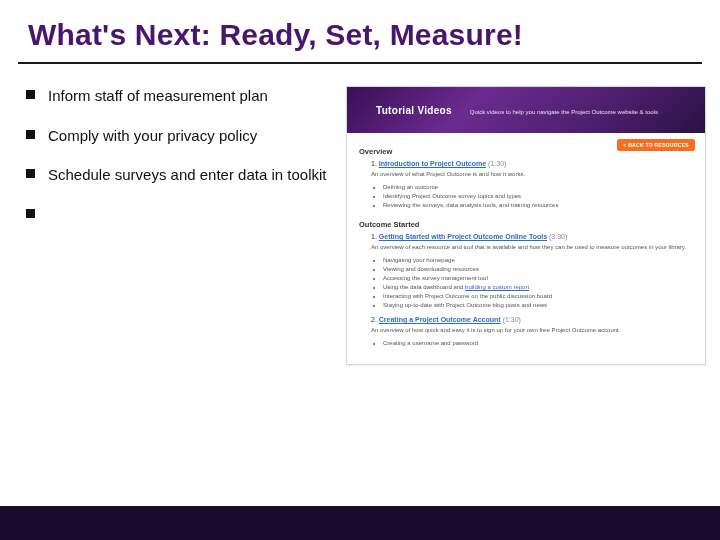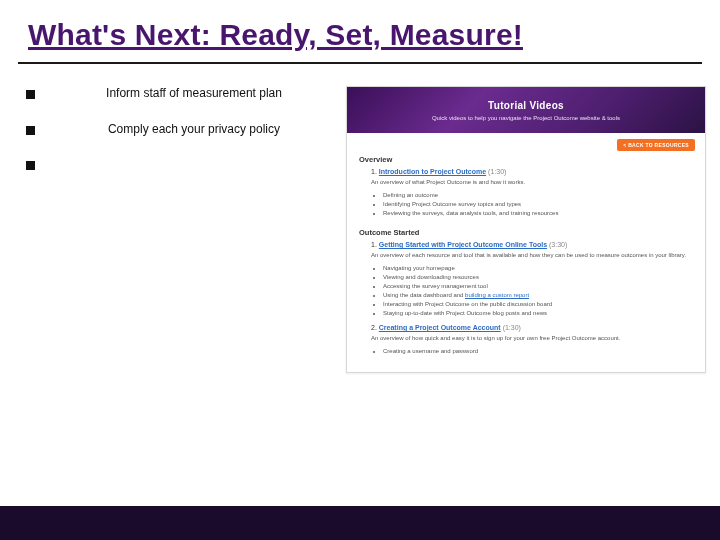--- a/index.html
+++ b/index.html
@@ -1,30 +1,30 @@
 <!DOCTYPE html>
 <html><head>
 <meta charset="utf-8">
 <style>
   * { box-sizing: border-box; margin: 0; padding: 0; }
   html, body { width: 720px; height: 540px; font-family: Arial, Helvetica, sans-serif; background: #fff; overflow: hidden; }
   .slide { width: 720px; height: 540px; position: relative; background: #fff; }
   .title-wrap { padding: 18px 28px 6px 28px; }
-  .title { color: #49166d; font-size: 30px; font-weight: bold; letter-spacing: 0.2px; text-decoration: underline; }
+  .title { color: #49166d; font-size: 30px; font-weight: bold; letter-spacing: 0.2px; }
   .rule { height: 0; border-bottom: 2px solid #1a1a1a; margin: 4px 18px 0 18px; }
   .content { display: flex; padding: 22px 10px 0 20px; }
   .bullets { width: 320px; }
   .bullets ul { list-style: none; }
-  .bullets li { position: relative; padding-left: 28px; font-size: 12px; line-height: 1.3; color: #111; margin-bottom: 20px; text-align: center; }
+  .bullets li { position: relative; padding-left: 28px; font-size: 15px; line-height: 1.3; color: #111; margin-bottom: 20px; }
   .bullets li .marker { position: absolute; left: 6px; top: 4px; width: 9px; height: 9px; background: #111; }
   .thumb { width: 360px; margin-left: 6px; border: 1px solid #d8d8d8; background: #fff; box-shadow: 0 1px 2px rgba(0,0,0,.08); font-size: 7px; color: #333; }
-  .thumb-banner { height: 46px; background: linear-gradient(135deg,#3a0f58 0%, #6b2b8f 35%, #4d1e6e 70%, #2b1244 100%); position: relative; display: flex; flex-direction: column; align-items: center; justify-content: center; }
+  .thumb-banner { height: 46px; background: linear-gradient(135deg,#3a0f58 0%, #6b2b8f 35%, #4d1e6e 70%, #2b1244 100%); position: relative; display: flex; flex-direction: row; align-items: center; justify-content: center; }
   .thumb-banner .tv-title { color: #fff; font-weight: bold; font-size: 10px; letter-spacing: .3px; }
   .thumb-banner .tv-sub { color: #e9e1f2; font-size: 6px; margin-top: 4px; text-align: center; padding: 0 18px; }
-  .thumb-body { padding: 12px 12px 10px 12px; position: relative; }
+  .thumb-body { padding: 4px 12px 10px 12px; position: relative; }
   .back-btn { position: absolute; right: 10px; top: 6px; background: #f36f21; color: #fff; font-size: 5px; font-weight: bold; padding: 3px 6px; border-radius: 2px; letter-spacing: .3px; }
   .sec-h { font-weight: bold; font-size: 7.5px; color: #333; margin: 10px 0 4px 0; }
   .num-link { color: #2b6cc4; text-decoration: underline; font-weight: bold; font-size: 7px; }
   .dur { color: #888; font-size: 7px; }
   .para { font-size: 6px; color: #555; margin: 3px 0 5px 12px; line-height: 1.35; }
   .sub-ul { margin: 2px 0 6px 24px; }
   .sub-ul li { font-size: 6px; color: #555; line-height: 1.5; list-style: disc; }
   .sub-ul li a { color: #2b6cc4; text-decoration: underline; }
   .ol-item { margin: 4px 0 2px 12px; font-size: 7px; }
   .footer { position: absolute; left: 0; bottom: 0; width: 720px; height: 34px; background: #1a0a2b; }
@@ -37,21 +37,22 @@
   <div class="title-wrap">
     <div class="title">What's Next: Ready, Set, Measure!</div>
   </div>
   <div class="rule"></div>
 
   <div class="content">
 
     <div class="bullets">
       <ul>
         <li><span class="marker"></span><span>Inform staff of measurement plan</span></li>
-        <li><span class="marker"></span><span>Comply each your privacy policy</span></li>
+        <li><span class="marker"></span><span>Comply with your privacy policy</span></li>
+        <li><span class="marker"></span><span>Schedule surveys  and enter data in toolkit</span></li>
         <li><span class="marker"></span></li>
       </ul>
     </div>
 
     <div class="thumb">
       <div class="thumb-banner">
         <div class="tv-title">Tutorial Videos</div>
         <div class="tv-sub">Quick videos to help you navigate the Project Outcome website &amp; tools</div>
       </div>
       <div class="thumb-body">

